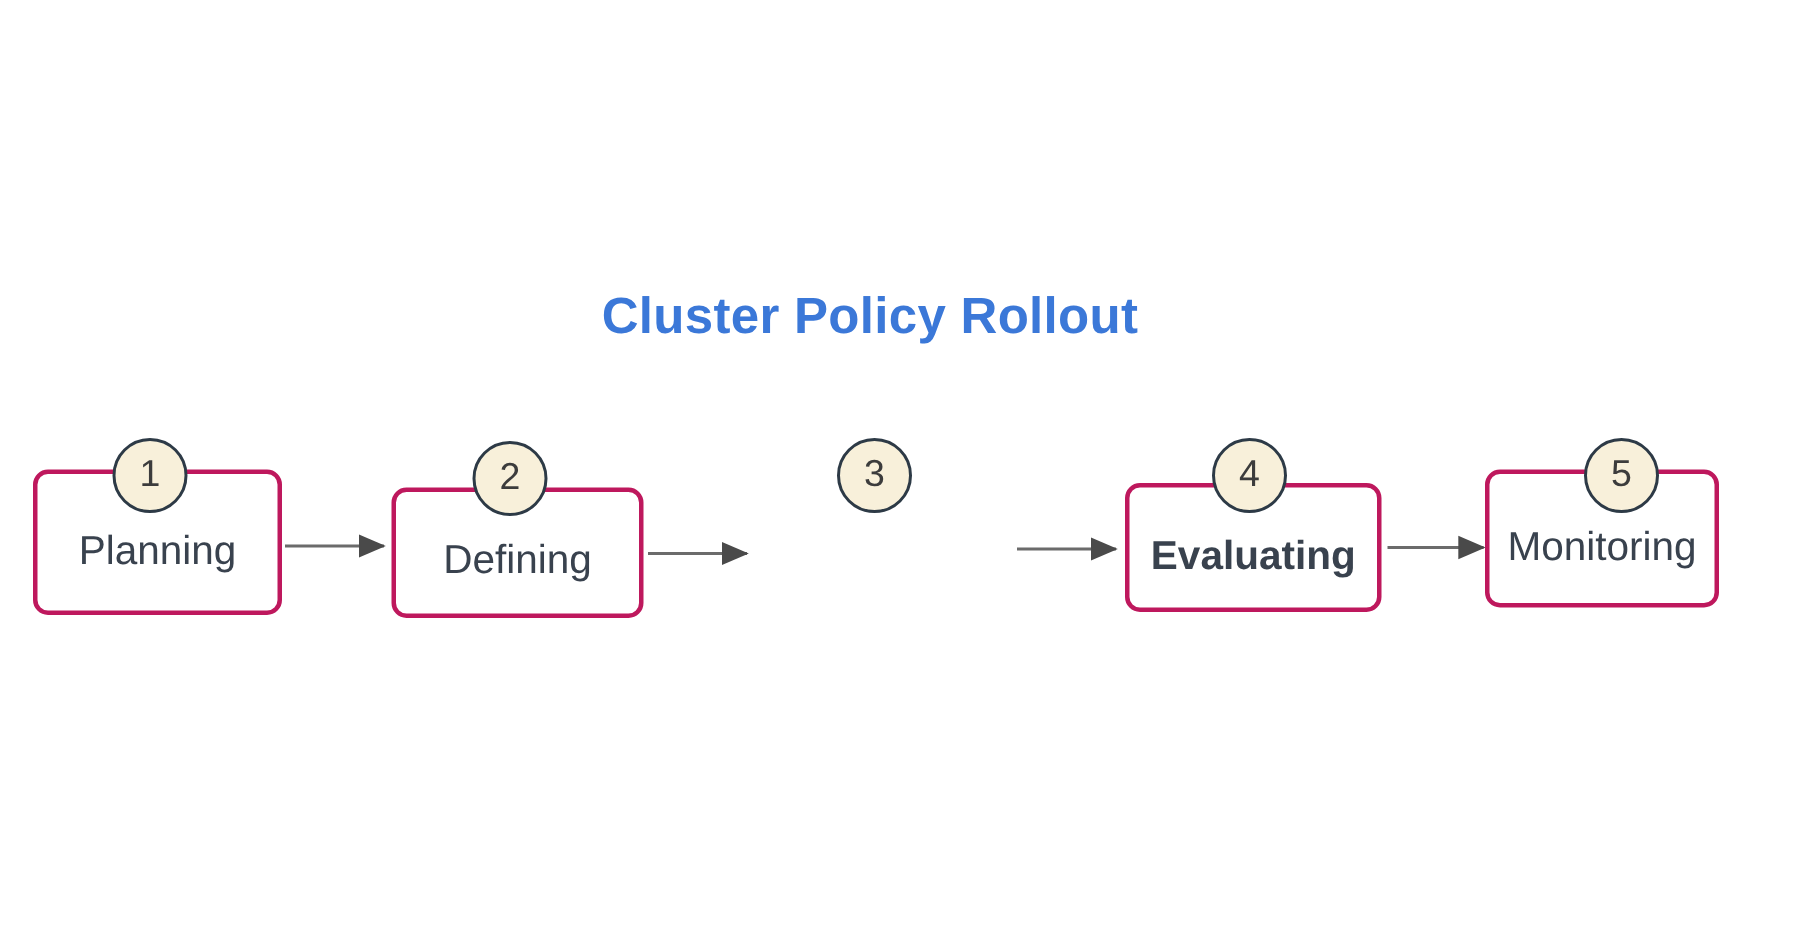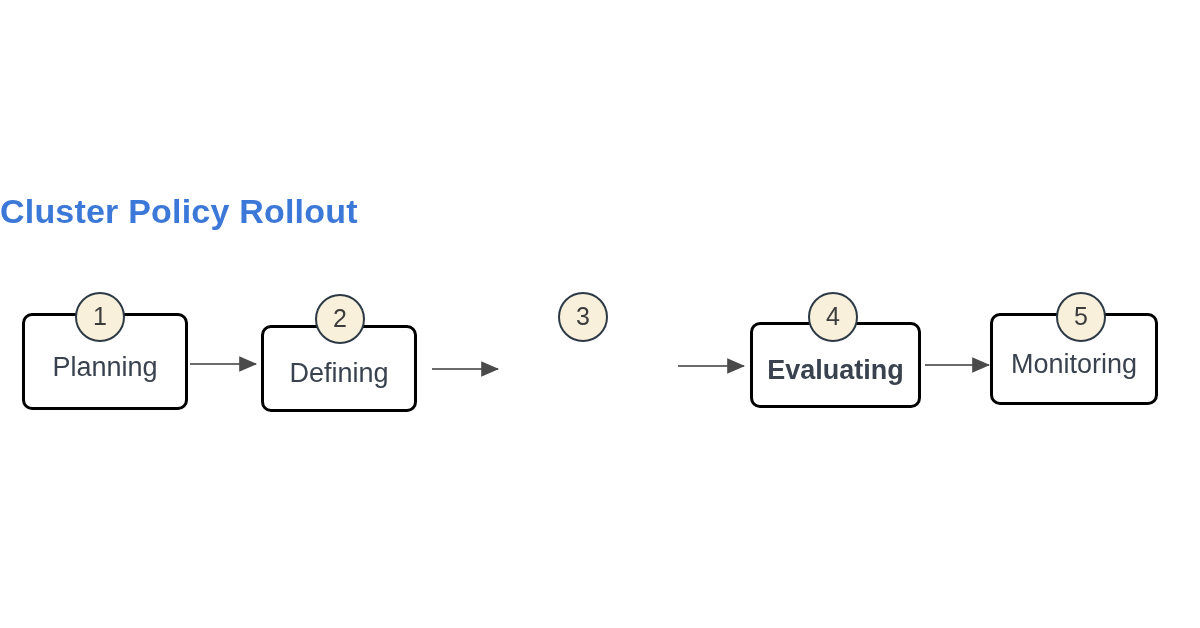--- a/index.html
+++ b/index.html
@@ -17,31 +17,32 @@
     position: relative;
     width: 1200px;
     height: 628px;
     background: #ffffff;
   }
   .diagram-title {
     position: absolute;
     left: 0;
     top: 192px;
     width: 1160px;
+    text-align: center;
     font-size: 34px;
     font-weight: bold;
     color: #3b78d8;
     letter-spacing: 0.2px;
     white-space: nowrap;
   }
   .step-node {
     position: absolute;
     box-sizing: border-box;
     background: #ffffff;
-    border: 3px solid #000000;
+    border: 3px solid #be185d;
     border-radius: 10px;
   }
   .step-label {
     position: absolute;
     left: 0;
     right: 0;
     text-align: center;
     font-size: 27px;
     color: #39424e;
     white-space: nowrap;
@@ -93,30 +94,30 @@
     <g>
       <line x1="925" y1="365" x2="989" y2="365" stroke="#6b6b6b" stroke-width="2" marker-end="url(#arrowhead)"></line>
     </g>
   </svg>
 
   <div class="step-node" style="left:22px; top:313px; width:166px; height:97px;">
     <div class="step-label" style="top:36px;">Planning</div>
   </div>
   <div class="step-badge" style="left:75px; top:292px;">1</div>
 
-  <div class="step-node" style="left:261px; top:325px; width:156px; height:87px;">
+  <div class="step-node" style="left:261px; top:325px; width:168px; height:87px;">
     <div class="step-label" style="top:30px;">Defining</div>
   </div>
   <div class="step-badge" style="left:315px; top:294px;">2</div>
 
   <div class="step-badge" style="left:558px; top:292px;">3</div>
 
   <div class="step-node" style="left:750px; top:322px; width:171px; height:86px;">
     <div class="step-label" style="top:30px;font-weight:bold;">Evaluating</div>
   </div>
   <div class="step-badge" style="left:808px; top:292px;">4</div>
 
-  <div class="step-node" style="left:990px; top:313px; width:168px; height:92px;">
+  <div class="step-node" style="left:990px; top:313px; width:156px; height:92px;">
     <div class="step-label" style="top:33px;">Monitoring</div>
   </div>
   <div class="step-badge" style="left:1056px; top:292px;">5</div>
 
 </div>
 
 </body></html>

